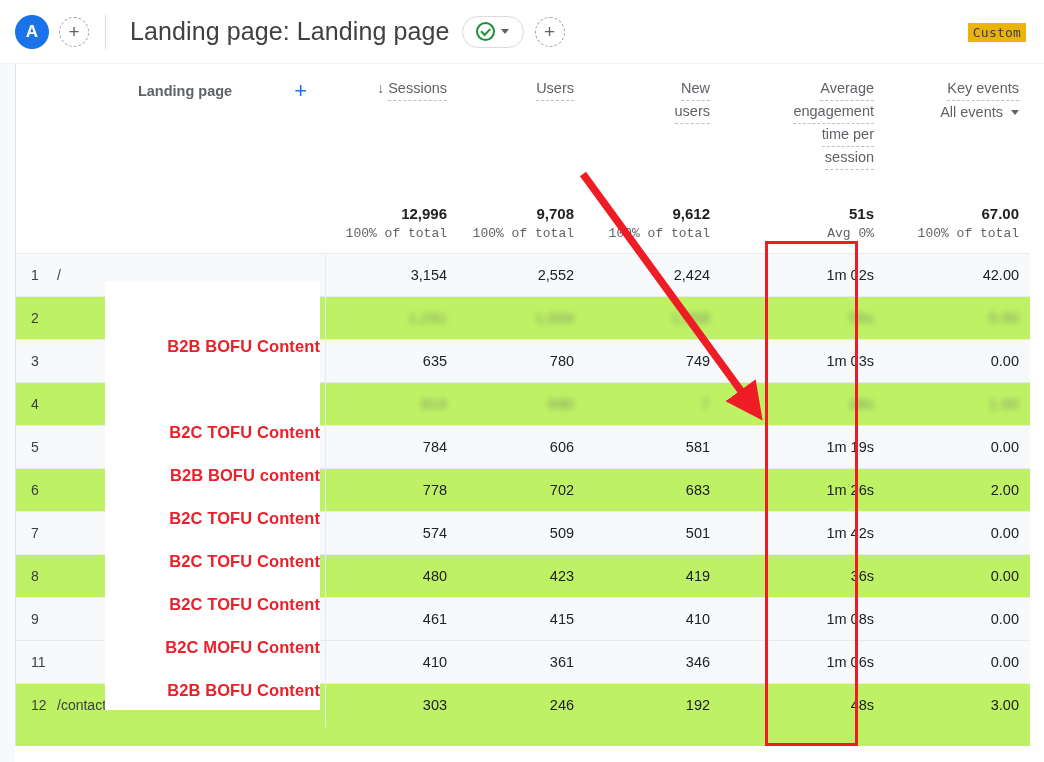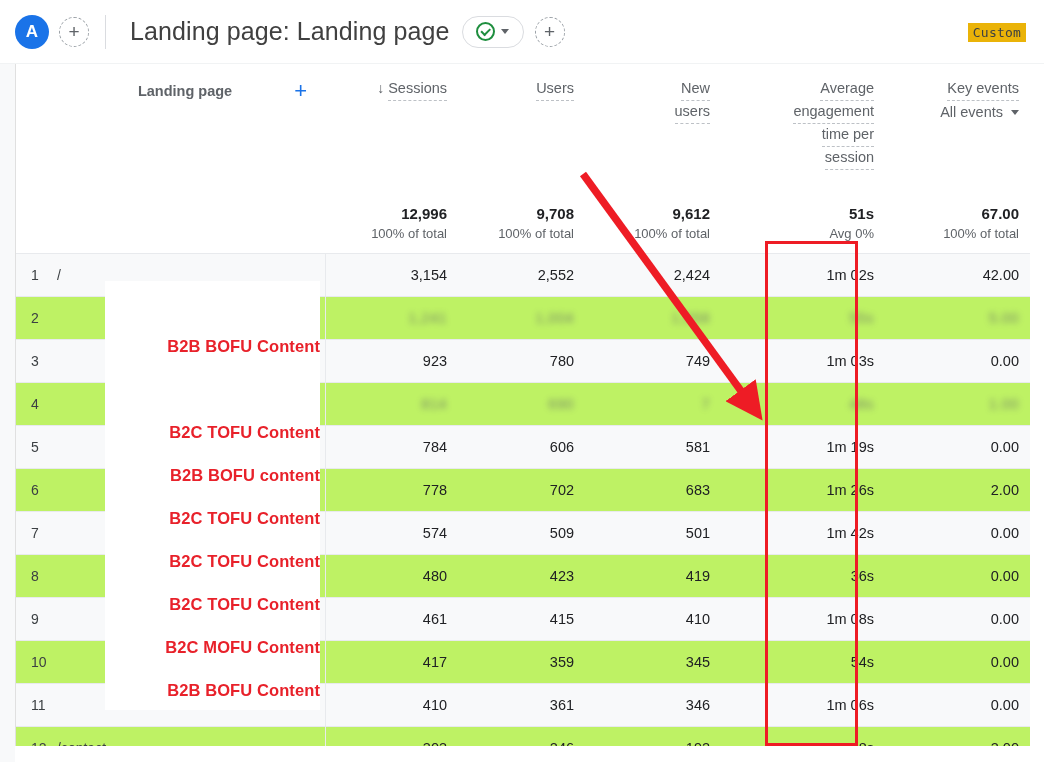--- a/index.html
+++ b/index.html
@@ -233,20 +233,21 @@
     font-size: 15px;
     color: #202124;
     font-weight: 700;
     line-height: 20px;
     padding-top: 34px;
   }
   .sum-sub {
     font-size: 13px;
     color: #5f6368;
     line-height: 19px;
+    font-family: Liberation Mono, monospace;
   }
 
   
   tbody tr { height: 43px; }
   tbody tr.alt td { background: #f8f9fa; }
   tbody td {
     border-top: 1px solid #e8eaed;
     font-size: 14.5px;
     color: #202124;
     padding: 0 12px 0 0;
@@ -443,21 +444,21 @@
             <td class="dimv"><span class="blurred"></span></td>
             <td class="sepleft"><span class="blurred">1,241</span></td>
             <td class=""><span class="blurred">1,004</span></td>
             <td class=""><span class="blurred">1,058</span></td>
             <td class=""><span class="blurred">55s</span></td>
             <td class=""><span class="blurred">5.00</span></td>
           </tr>
           <tr class="alt">
             <td class="idx">3</td>
             <td class="dimv"></td>
-            <td class="sepleft">923</td>
+            <td class="sepleft">635</td>
             <td class="">780</td>
             <td class="">749</td>
             <td class="">1m 03s</td>
             <td class="">0.00</td>
           </tr>
           <tr>
             <td class="idx">4</td>
             <td class="dimv"><span class="blurred"></span></td>
             <td class="sepleft"><span class="blurred">814</span></td>
             <td class=""><span class="blurred">690</span></td>
@@ -501,29 +502,20 @@
             <td class="">36s</td>
             <td class="">0.00</td>
           </tr>
           <tr class="alt">
             <td class="idx">9</td>
             <td class="dimv"></td>
             <td class="sepleft">461</td>
             <td class="">415</td>
             <td class="">410</td>
             <td class="">1m 08s</td>
-            <td class="">0.00</td>
-          </tr>
-          <tr>
-            <td class="idx">10</td>
-            <td class="dimv"></td>
-            <td class="sepleft">417</td>
-            <td class="">359</td>
-            <td class="">345</td>
-            <td class="">54s</td>
             <td class="">0.00</td>
           </tr>
           <tr class="alt">
             <td class="idx">11</td>
             <td class="dimv"></td>
             <td class="sepleft">410</td>
             <td class="">361</td>
             <td class="">346</td>
             <td class="">1m 06s</td>
             <td class="">0.00</td>

